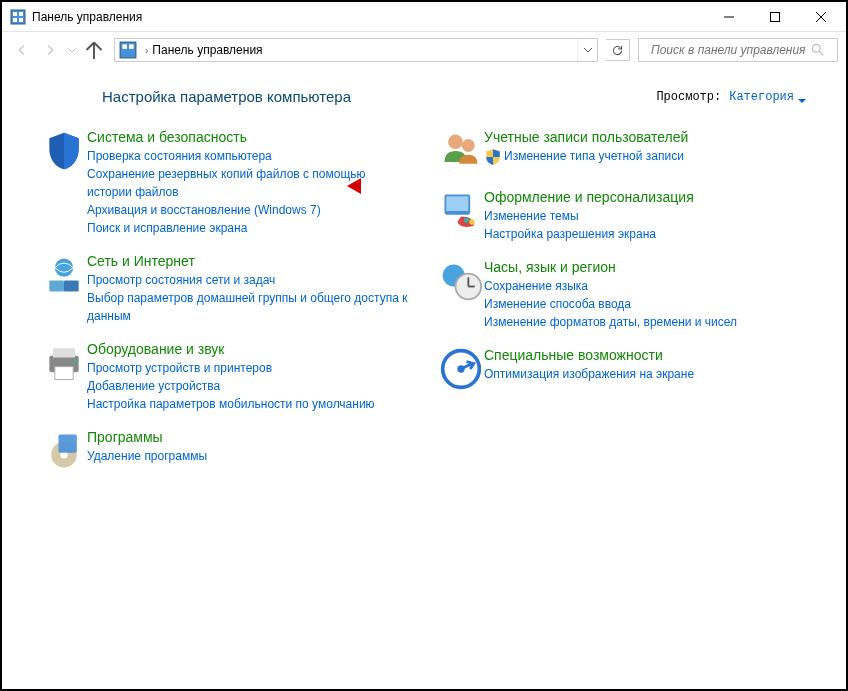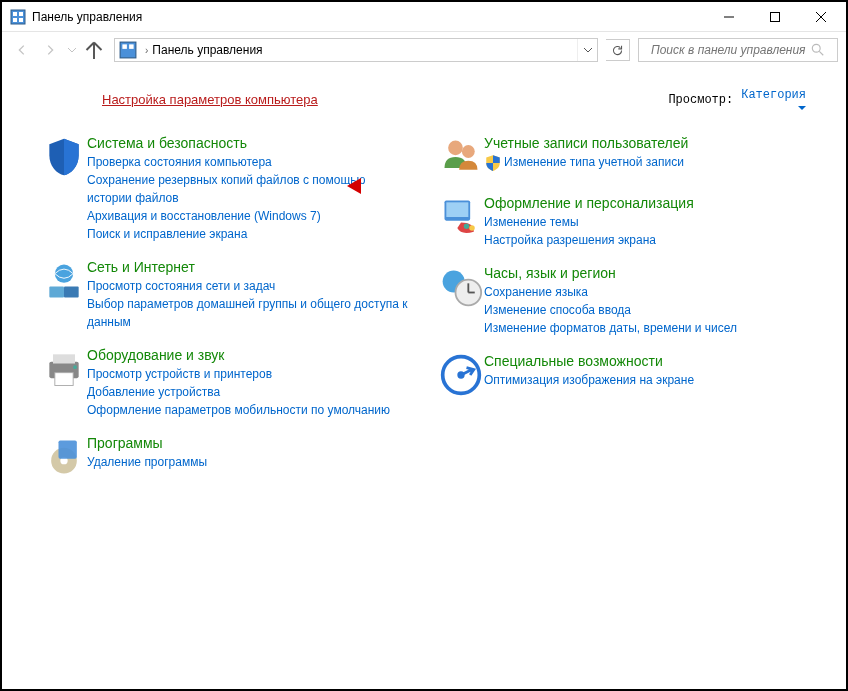--- a/index.html
+++ b/index.html
@@ -20,24 +20,24 @@
 .address-icon { width: 18px; height: 18px; margin: 0 4px; }
 .address-sep { color: #666; margin: 0 4px; font-size: 10px; }
 .address-text { flex: 1; color: #000; }
 .address-drop { width: 20px; display: flex; align-items: center; justify-content: center; border-left: 1px solid #eee; height: 100%; }
 .refresh-btn { width: 24px; height: 22px; border: 1px solid #ccc; border-left: none; display: flex; align-items: center; justify-content: center; }
 .search-box { width: 200px; height: 24px; border: 1px solid #ccc; display: flex; align-items: center; padding: 0 12px; margin-left: 4px; }
 .search-input { flex: 1; border: none; outline: none; font-size: 12px; color: #999; font-style: italic; }
 .search-icon { width: 14px; height: 14px; opacity: 0.5; }
 .content { padding: 20px 40px; }
 .content-header { display: flex; justify-content: space-between; align-items: center; margin-bottom: 24px; margin-left: 60px; }
-.content-title { font-size: 13px; color: #b91c1c; font-weight: normal; text-decoration: underline; }
+.content-title { font-size: 15px; color: #0c4a6e; font-weight: normal; }
 .view-control { display: flex; align-items: center; gap: 8px; font-size: 12px; font-family: Liberation Mono, monospace; }
 .view-label { color: #000; }
-.view-value { color: #0066cc; cursor: pointer; display: flex; align-items: flex-end; gap: 4px; flex-direction: column; }
+.view-value { color: #0066cc; cursor: pointer; display: flex; align-items: flex-end; gap: 4px; }
 .categories { display: flex; gap: 30px; }
 .col { flex: 1; }
 .category { display: flex; gap: 1px; margin-bottom: 16px; }
 .cat-icon { width: 44px; height: 44px; flex-shrink: 0; }
 .cat-body { flex: 1; }
 .cat-title { color: #138808; font-size: 14px; margin-bottom: 2px; cursor: pointer; display: block; }
 .cat-link { color: #0066cc; font-size: 12px; display: block; line-height: 1.5; cursor: pointer; }
 .small-icon { width: 18px; height: 18px; margin-right: 2px; vertical-align: middle; }
 .arrow-annotation { position: absolute; left: 345px; top: 172px; pointer-events: none; }
 </style>
@@ -168,21 +168,21 @@
         <svg class="cat-icon" viewBox="0 0 48 48">
             <rect x="8" y="16" width="32" height="18" rx="2" fill="#888"></rect>
             <rect x="12" y="8" width="24" height="10" fill="#ddd"></rect>
             <rect x="14" y="28" width="20" height="14" fill="#fff" stroke="#aaa"></rect>
             <circle cx="36" cy="22" r="2" fill="#4a9"></circle>
           </svg>
         <div class="cat-body">
           <a class="cat-title">Оборудование и звук</a>
           <a class="cat-link">Просмотр устройств и принтеров</a>
           <a class="cat-link">Добавление устройства</a>
-          <a class="cat-link">Оформление параметров мобильности по умолчанию</a>
+          <a class="cat-link">Настройка параметров мобильности по умолчанию</a>
         </div>
       </div>
       <div class="category">
         <svg class="cat-icon" viewBox="0 0 48 48">
             <circle cx="24" cy="28" r="14" fill="#d4c9a8"></circle>
             <circle cx="24" cy="28" r="4" fill="#fff"></circle>
             <rect x="18" y="6" width="20" height="20" rx="2" fill="#4a90d9" opacity="0.9"></rect>
           </svg>
         <div class="cat-body">
           <a class="cat-title">Программы</a>

